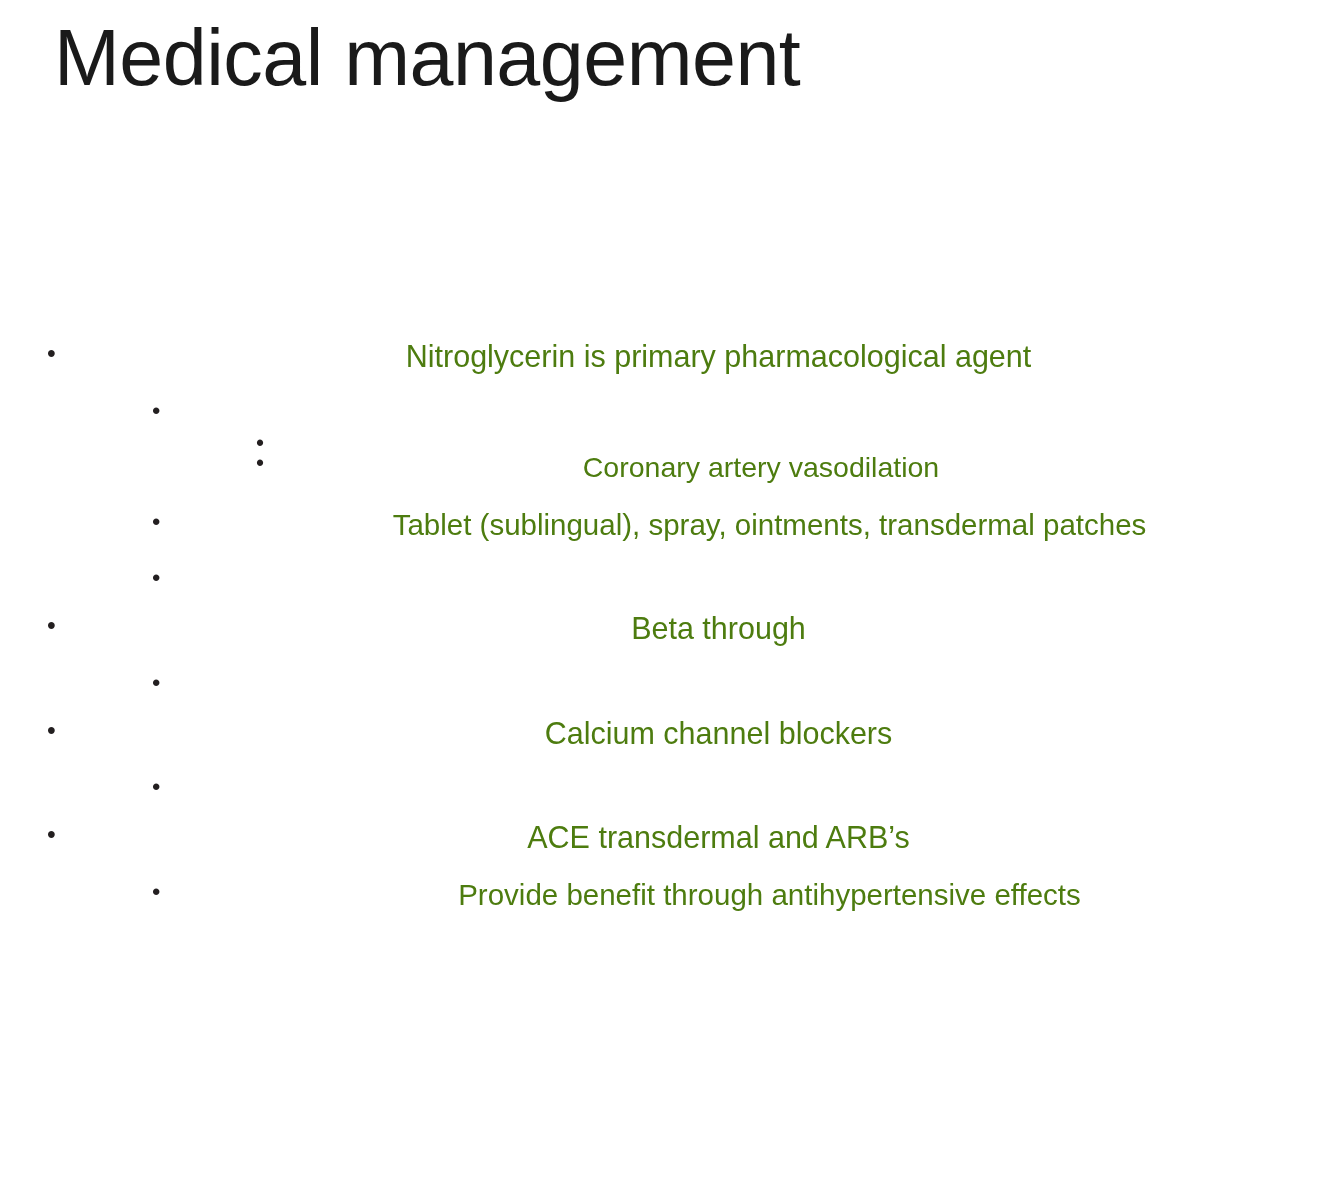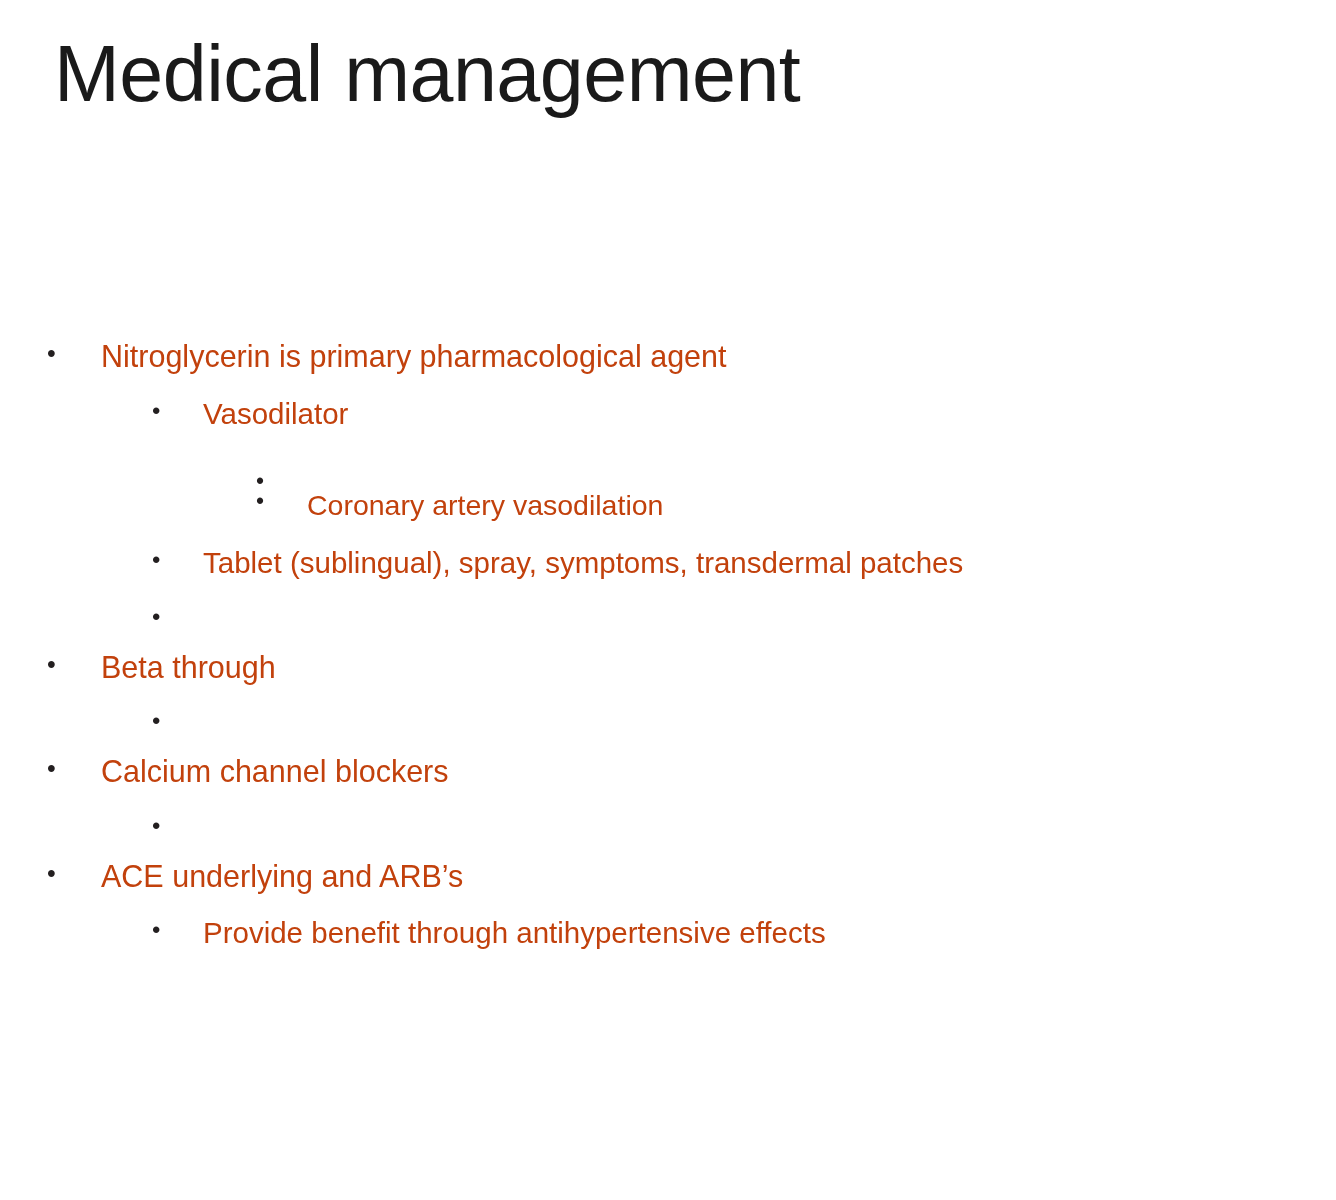--- a/index.html
+++ b/index.html
@@ -29,21 +29,20 @@
     position: absolute;
     left: 54px;
     top: 14px;
     width: 1220px;
     font-size: 79px;
     font-weight: 300;
     line-height: 1.12;
     letter-spacing: -0.5px;
     color: #1a1a1a;
     white-space: nowrap;
-    margin-top: 16px;
   }
 
   
   .body-block {
     position: absolute;
     left: 0;
     top: 337px;
     width: 1336px;
   }
 
@@ -58,21 +57,22 @@
     top: 0;
     display: block;
     text-align: left;
     color: #231f20;
     line-height: inherit;
     font-weight: 400;
   }
 
   .bullet-row .btext {
     display: block;
-    color: #c2410c;
+    color: #4d7c0f;
+    text-align: center;
   }
 
   
   .lvl1 {
     font-size: 30.5px;
     line-height: 1.30;
     padding-left: 101px;
     margin-bottom: 7px;
   }
   .lvl1 > .marker {
@@ -126,41 +126,40 @@
 
     <div class="bullet-row lvl1">
       <span class="marker">•</span>
       <span class="btext">Nitroglycerin is primary pharmacological agent</span>
     </div>
 
     <div class="gap-sm"></div>
 
     <div class="bullet-row lvl2">
       <span class="marker">•</span>
-      <span class="btext">Vasodilator</span>
     </div>
 
     <div class="gap-md"></div>
 
     <div class="bullet-row lvl3">
       <span class="marker">•</span>
     </div>
 
     <div class="gap-sm"></div>
 
     <div class="bullet-row lvl3">
       <span class="marker">•</span>
       <span class="btext">Coronary artery vasodilation</span>
     </div>
 
     <div class="gap-sm"></div>
 
     <div class="bullet-row lvl2">
       <span class="marker">•</span>
-      <span class="btext">Tablet (sublingual), spray, symptoms, transdermal patches</span>
+      <span class="btext">Tablet (sublingual), spray, ointments, transdermal patches</span>
     </div>
 
     <div class="gap-sm"></div>
 
     <div class="bullet-row lvl2">
       <span class="marker">•</span>
     </div>
 
     <div class="gap-lg"></div>
 
@@ -185,21 +184,21 @@
     <div class="gap-sm"></div>
 
     <div class="bullet-row lvl2" style="padding-right:215px;">
       <span class="marker">•</span>
     </div>
 
     <div class="gap-lg"></div>
 
     <div class="bullet-row lvl1">
       <span class="marker">•</span>
-      <span class="btext">ACE underlying and ARB’s</span>
+      <span class="btext">ACE transdermal and ARB’s</span>
     </div>
 
     <div class="gap-sm"></div>
 
     <div class="bullet-row lvl2">
       <span class="marker">•</span>
       <span class="btext">Provide benefit through antihypertensive effects</span>
     </div>
 
   </div>

